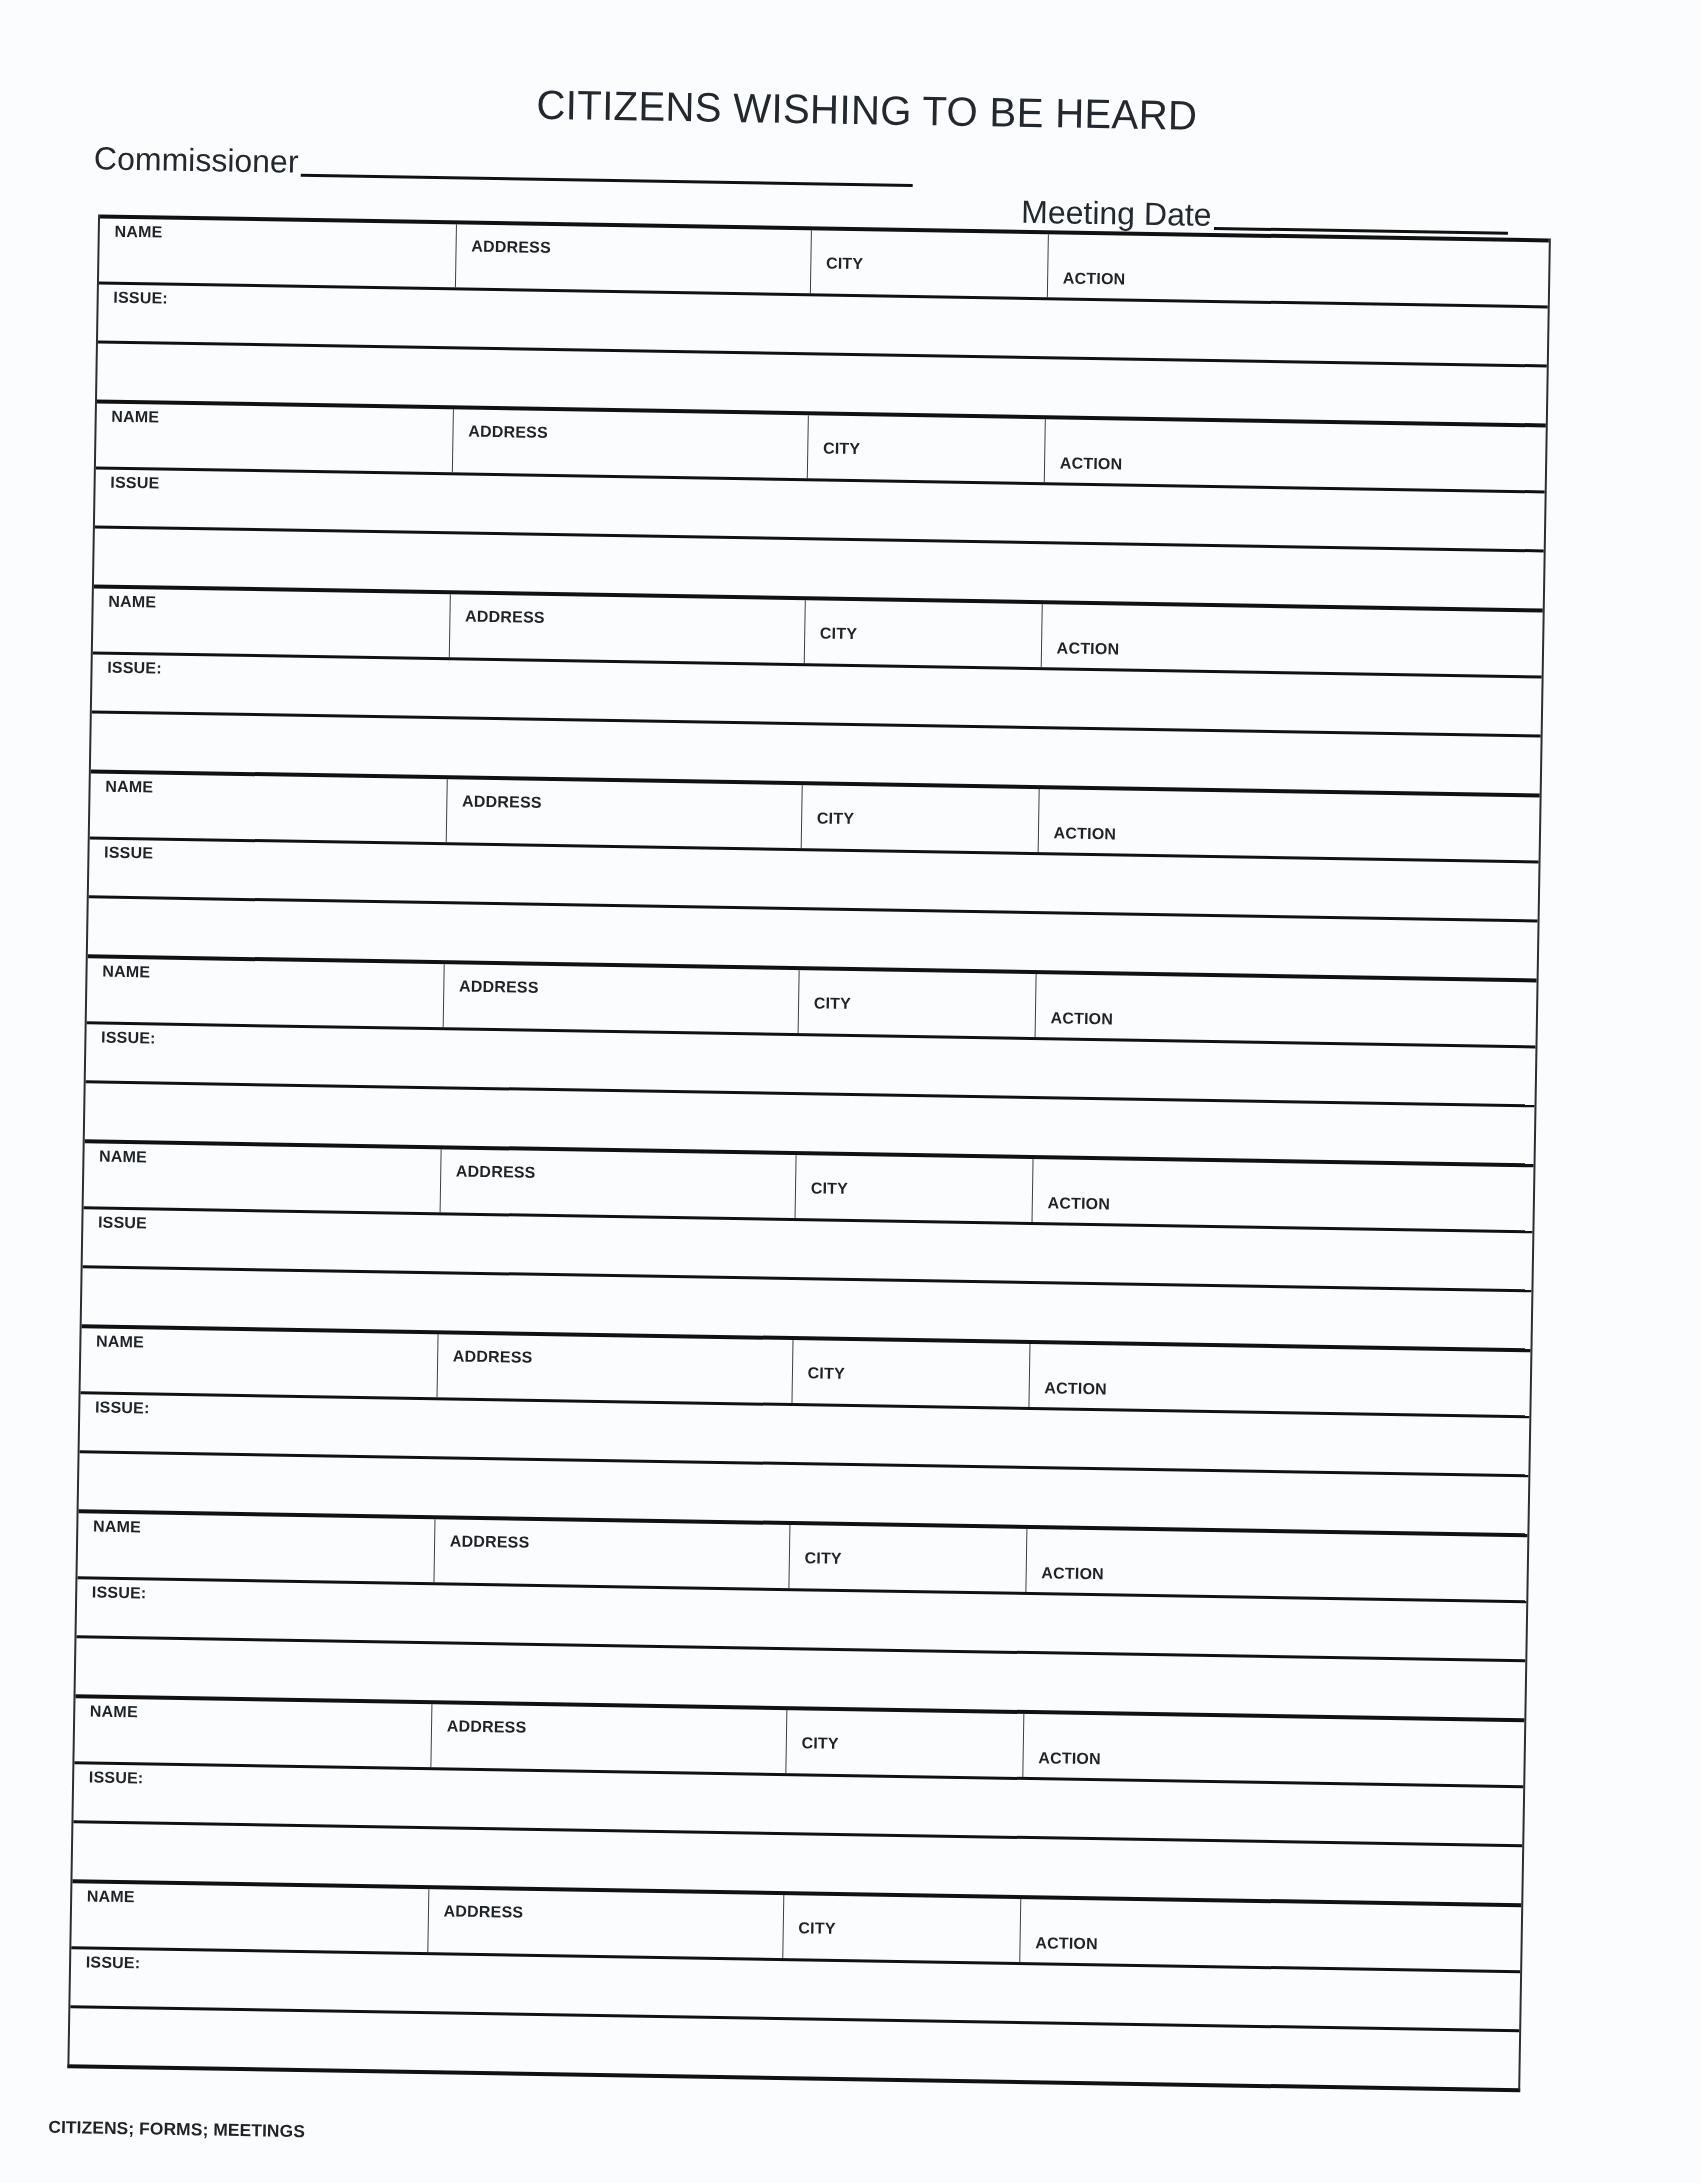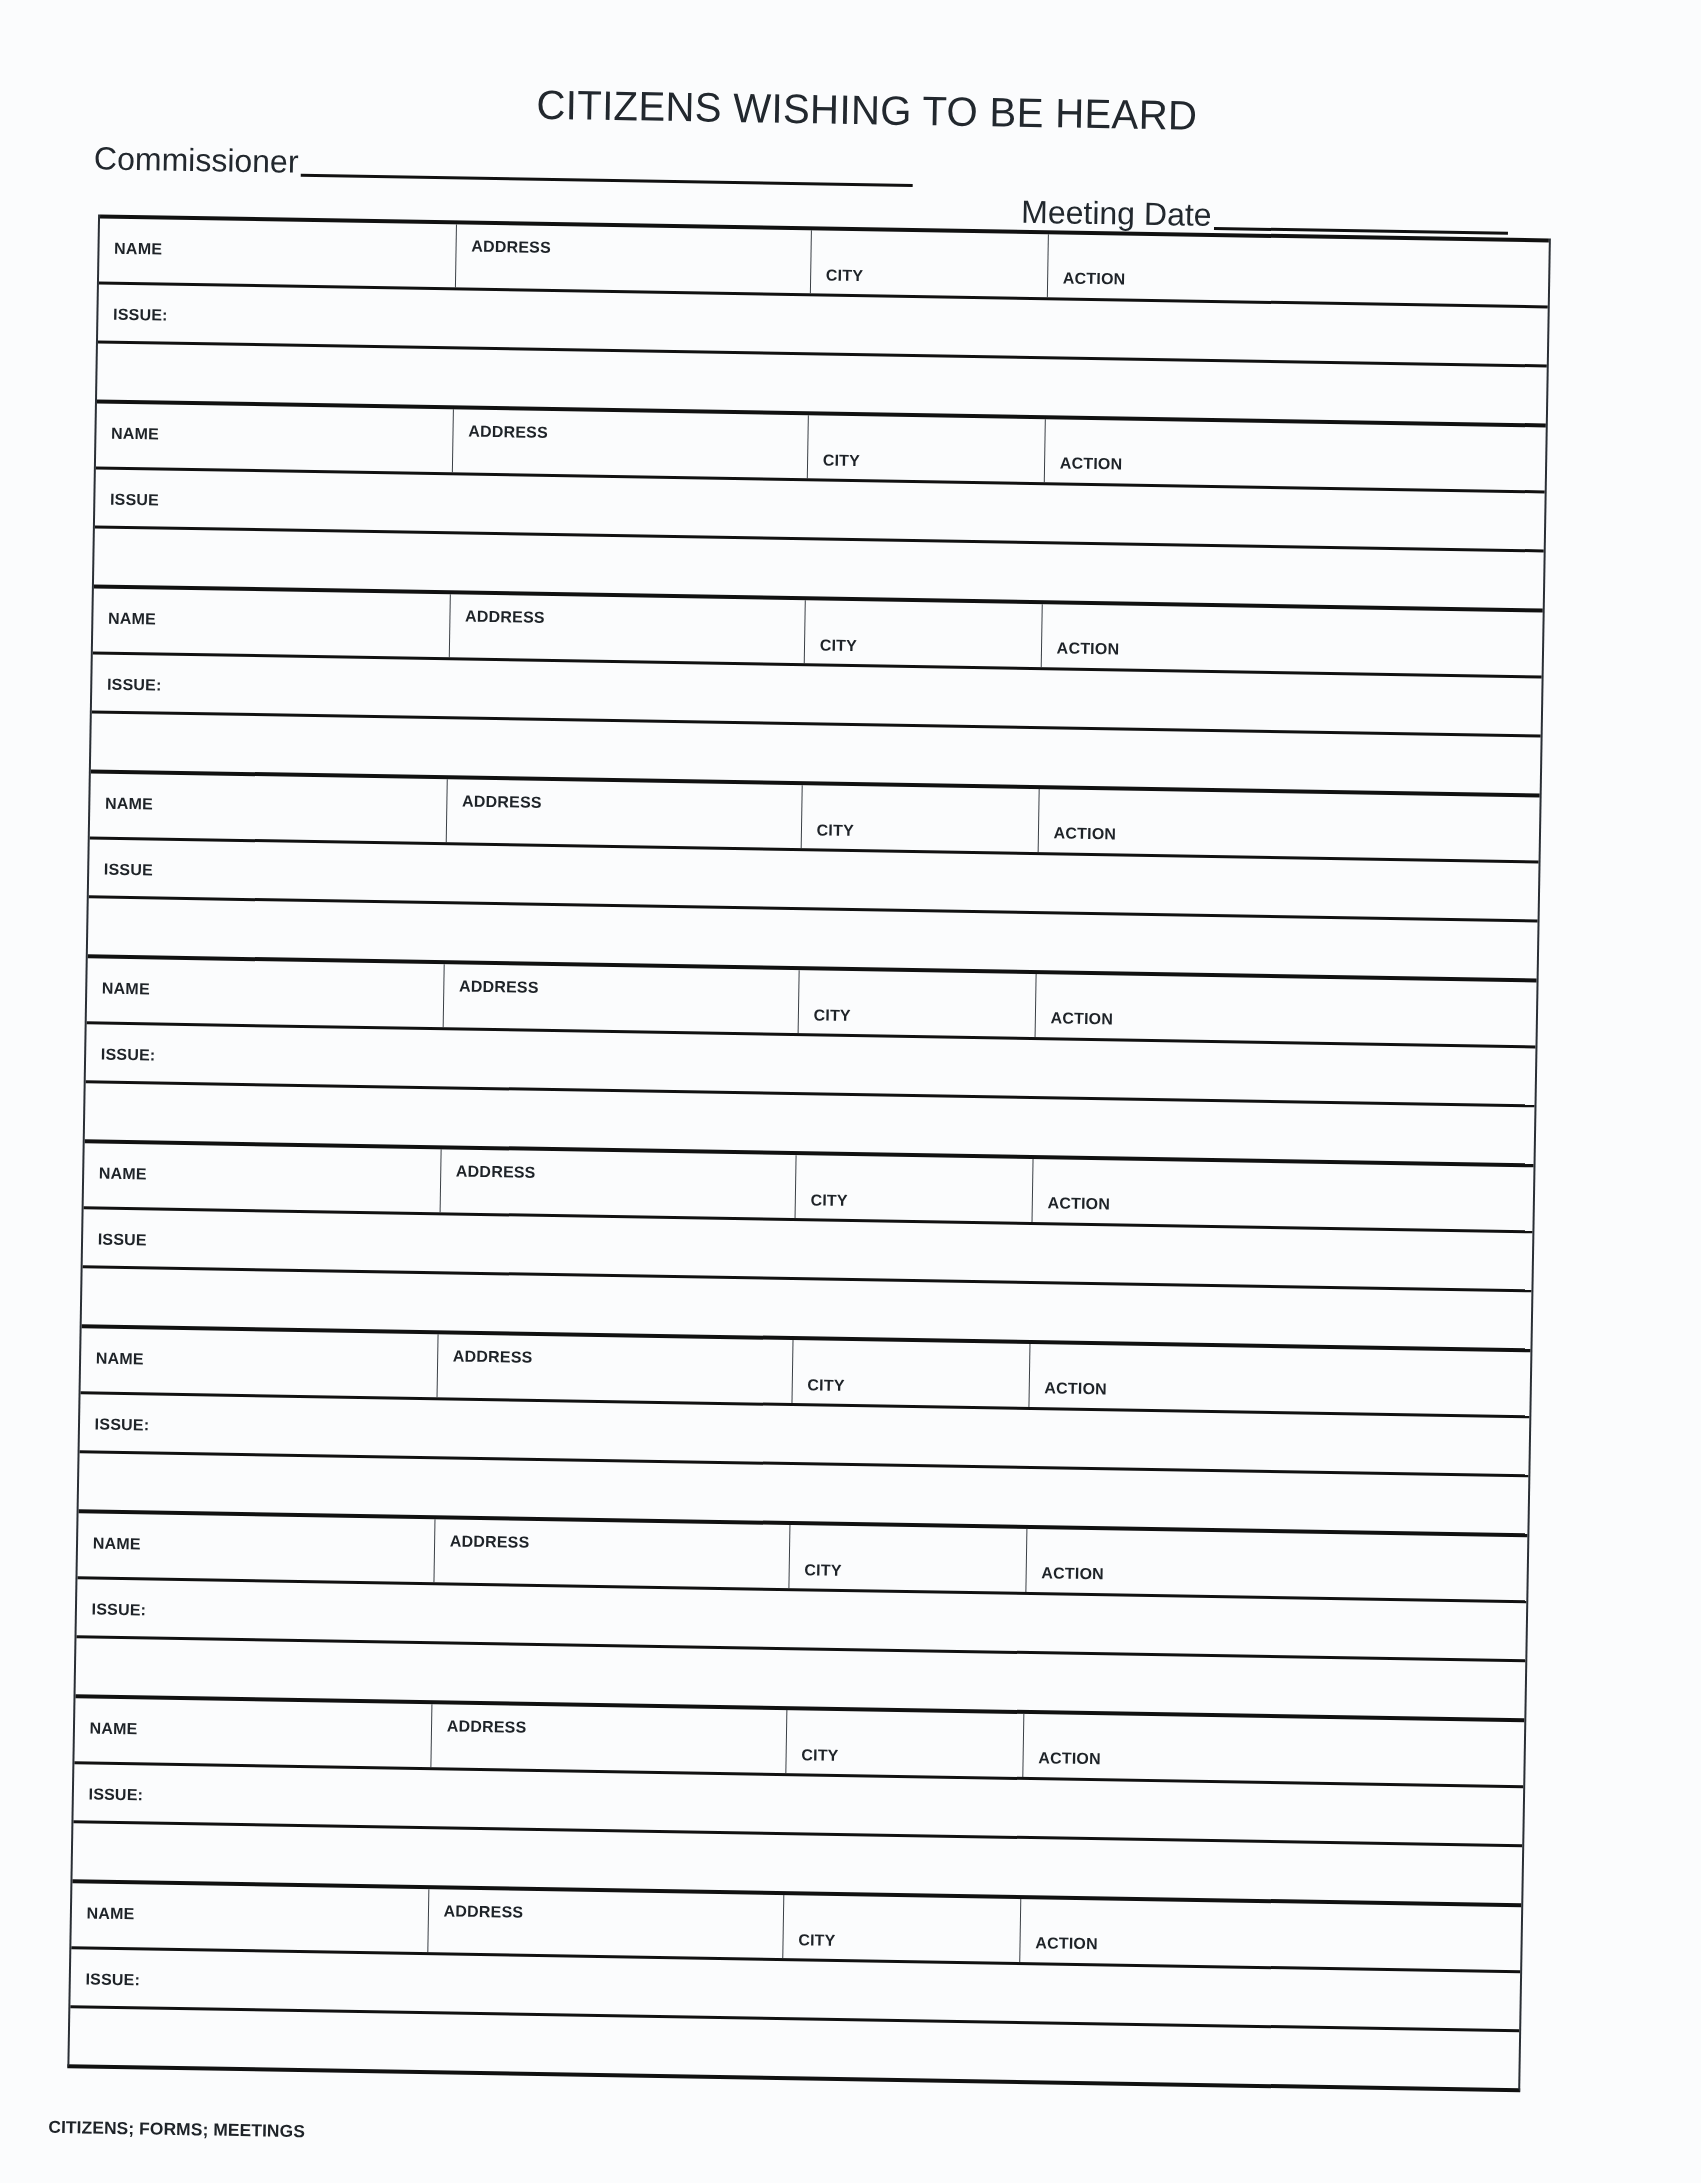--- a/index.html
+++ b/index.html
@@ -35,25 +35,25 @@
     border-bottom: 4px solid #111;
   }
   .entry { display: block; }
   .row-top {
     display: grid; grid-template-columns: 356px 355px 237px 1fr;
     height: 63px; border-top: 4px solid #111;
   }
   .cell { position: relative; border-left: 1.3px solid #3a3f45; }
   .cell:first-child { border-left: none; }
   .lbl {
-    position: absolute; left: 14.7px; top: 21px; font-size: 16px; font-weight: bold;
+    position: absolute; left: 14.7px; top: 4px; font-size: 16px; font-weight: bold;
     color: #1e2328; letter-spacing: 0.2px;
   }
   .cell.shift1 .lbl { top: 13.4px; }
-  .cell.shift2 .lbl { top: 36px; }
+  .cell.shift2 .lbl { top: 24px; }
   .cell.shift3 .lbl { top: 35px; }
   .row-issue {
     height: 56px; border-top: 3.3px solid #111; position: relative;
   }
   .row-blank {
     height: 56px; border-top: 3.3px solid #111;
   }
   .footer {
     position: absolute; left: 66px; top: 2130px; font-size: 17.4px; font-weight: bold;
     color: #1e2328; letter-spacing: 0.1px;

